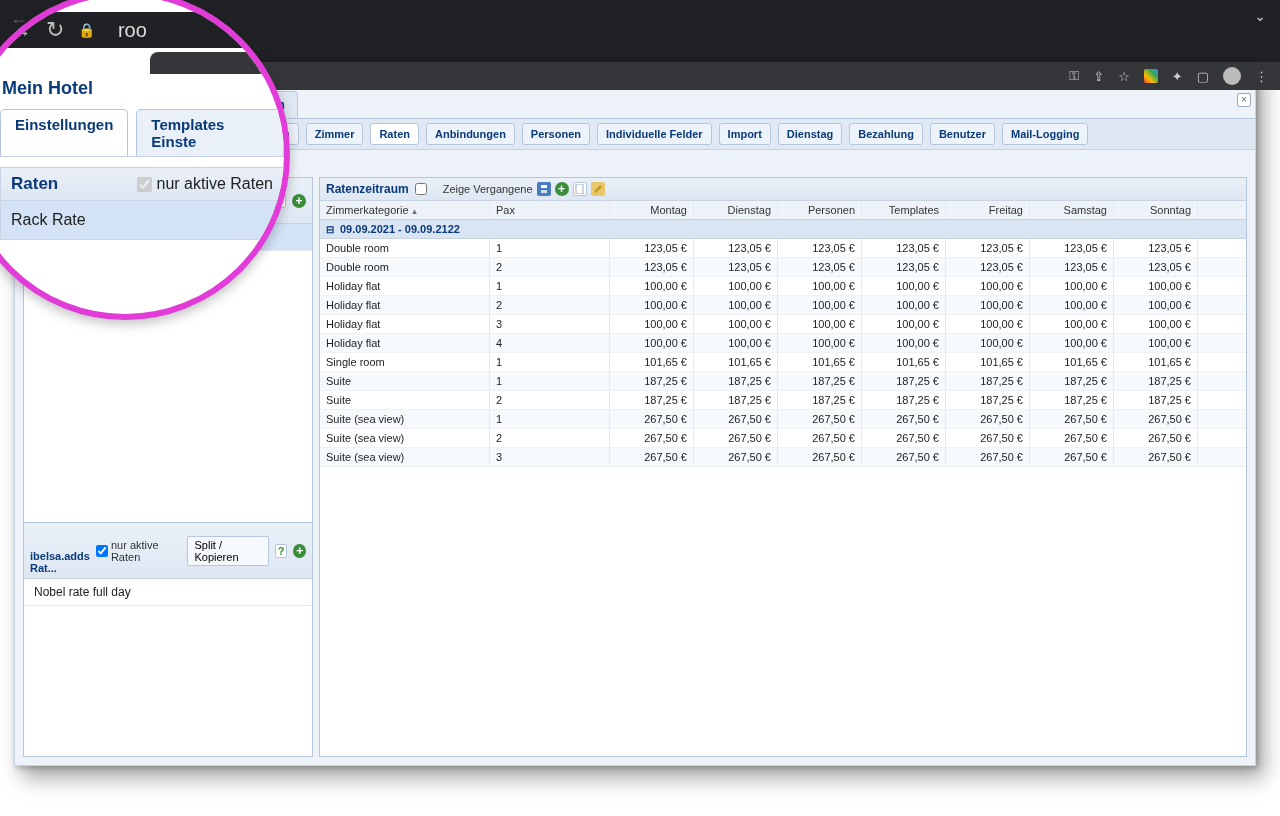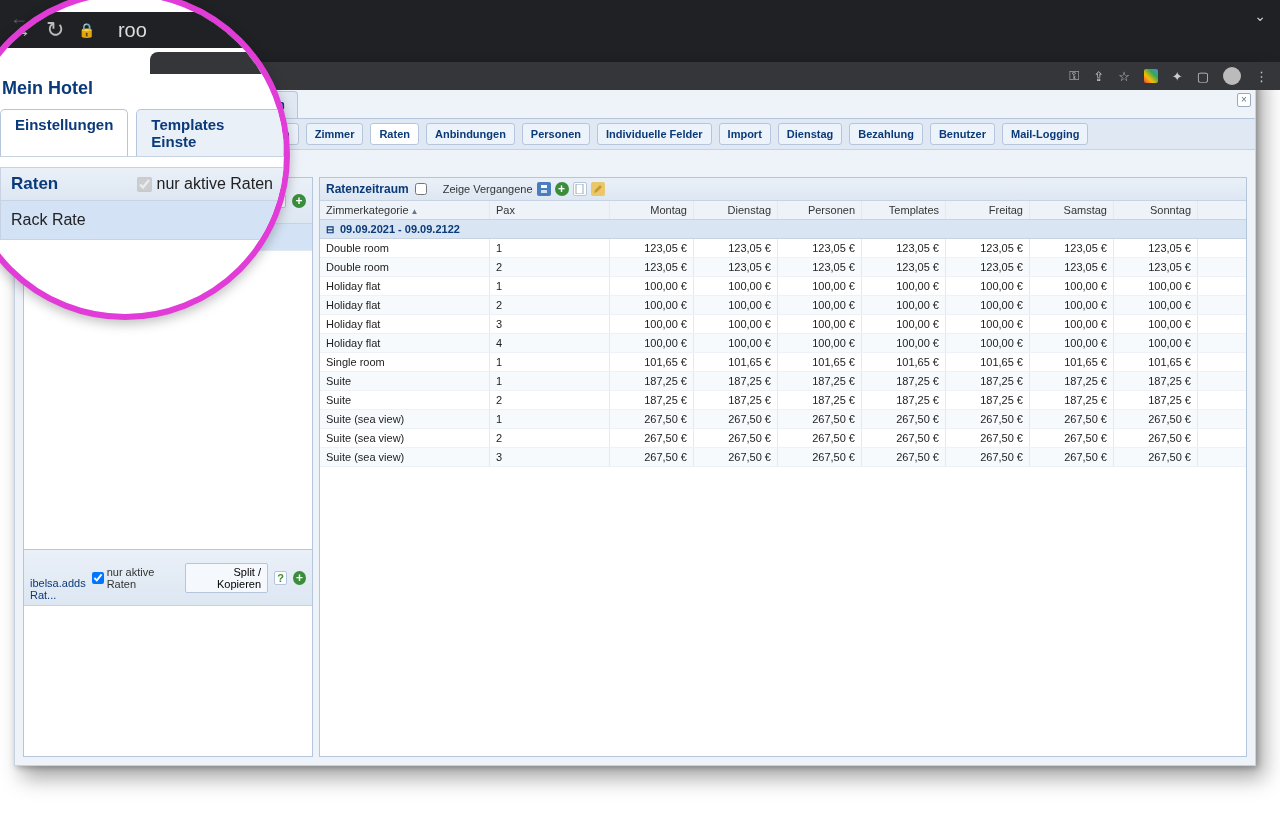--- a/index.html
+++ b/index.html
@@ -32,24 +32,24 @@
 
 .subnav { display: flex; gap: 7px; padding: 4px 6px; border-bottom: 1px solid #c7d3e3; background:#e0e8f3; flex-wrap: nowrap; overflow: hidden;}
 .subnav-item { background: #edf3fa; border: 1px solid #b5c6dc; color: #0b3a7a; font-size: 11px; font-weight: bold; padding: 4px 8px; border-radius: 3px; white-space: nowrap; cursor: pointer;}
 .subnav-item.active { background: #fff; }
 
 .content { display: flex; position: absolute; top: 114px; bottom: 8px; left: 8px; right: 8px; gap: 6px; }
 .panel { border: 1px solid #b5c6dc; background: #fff; display: flex; flex-direction: column; }
 .left { width: 290px; }
 .right { flex: 1; }
 .panel-header { background: linear-gradient(#eaf0f8,#dde7f2); border-bottom: 1px solid #c7d3e3; display: flex; align-items: center; padding: 4px 6px; font-size: 12px; gap:6px;}
-.panel-header .title { color: #0b3a7a; font-weight: normal; flex: 1; margin-top: 23px; }
+.panel-header .title { color: #0b3a7a; font-weight: bold; flex: 1; margin-top: 23px; }
 .panel-header .chk { display: flex; align-items: center; gap: 3px; font-size: 11px; color: #333; font-weight: normal; }
 .panel-header input[type=checkbox]{ width:12px; height:12px; }
-.btn { background: #f5f8fc; border: 1px solid #b5c6dc; padding: 2px 6px; font-size: 11px; cursor: pointer; border-radius: 2px; text-align: right;}
+.btn { background: #f5f8fc; border: 1px solid #b5c6dc; padding: 2px 6px; font-size: 11px; cursor: pointer; border-radius: 2px;}
 .ico { width: 14px; height: 14px; display: inline-flex; align-items: center; justify-content: center; font-size: 11px; border: 1px solid #b5c6dc; background: #fff; border-radius: 2px; cursor: pointer;}
 .ico.green { background: #3a8d3a; color: white; border: none; border-radius: 50%; font-weight: bold; font-size:12px;}
 .ico.help { color:#3a8d3a; font-weight:bold;}
 .ico.save-disk { background: #4a7dbe; border: none; }
 .ico.pencil { background: #e9c76b; border: none;}
 .ico.page { background: #fefefe;}
 .list { overflow: auto; }
 .list-item { padding: 6px 10px; border-bottom: 1px solid #e3e9f2; font-size: 12px; cursor: pointer; color:#222;}
 .list-item.sel { background: #d3e3f5; font-weight: bold; }
 .left .spacer { flex: 1; }
@@ -175,20 +175,21 @@
           <span class="title" style="font-size:11px">ibelsa.adds Rat...</span>
           <label class="chk">
             <input type="checkbox" checked="" style="">
             <span>nur aktive Raten</span>
           </label>
           <span class="btn">Split / Kopieren</span>
           <span class="ico help">?</span>
           <span class="ico green">+</span>
         </div>
         <div class="list" id="lower-list">
+            <div class="list-item">Nobel rate full day</div>
           </div>
         <div style="height:150px;"></div>
       </div>
     </div>
 
     <div class="panel right">
       <div class="panel-header">
         <span class="rz-title">Ratenzeitraum</span>
         <div class="rz-tools">
           <label class="chk2">

